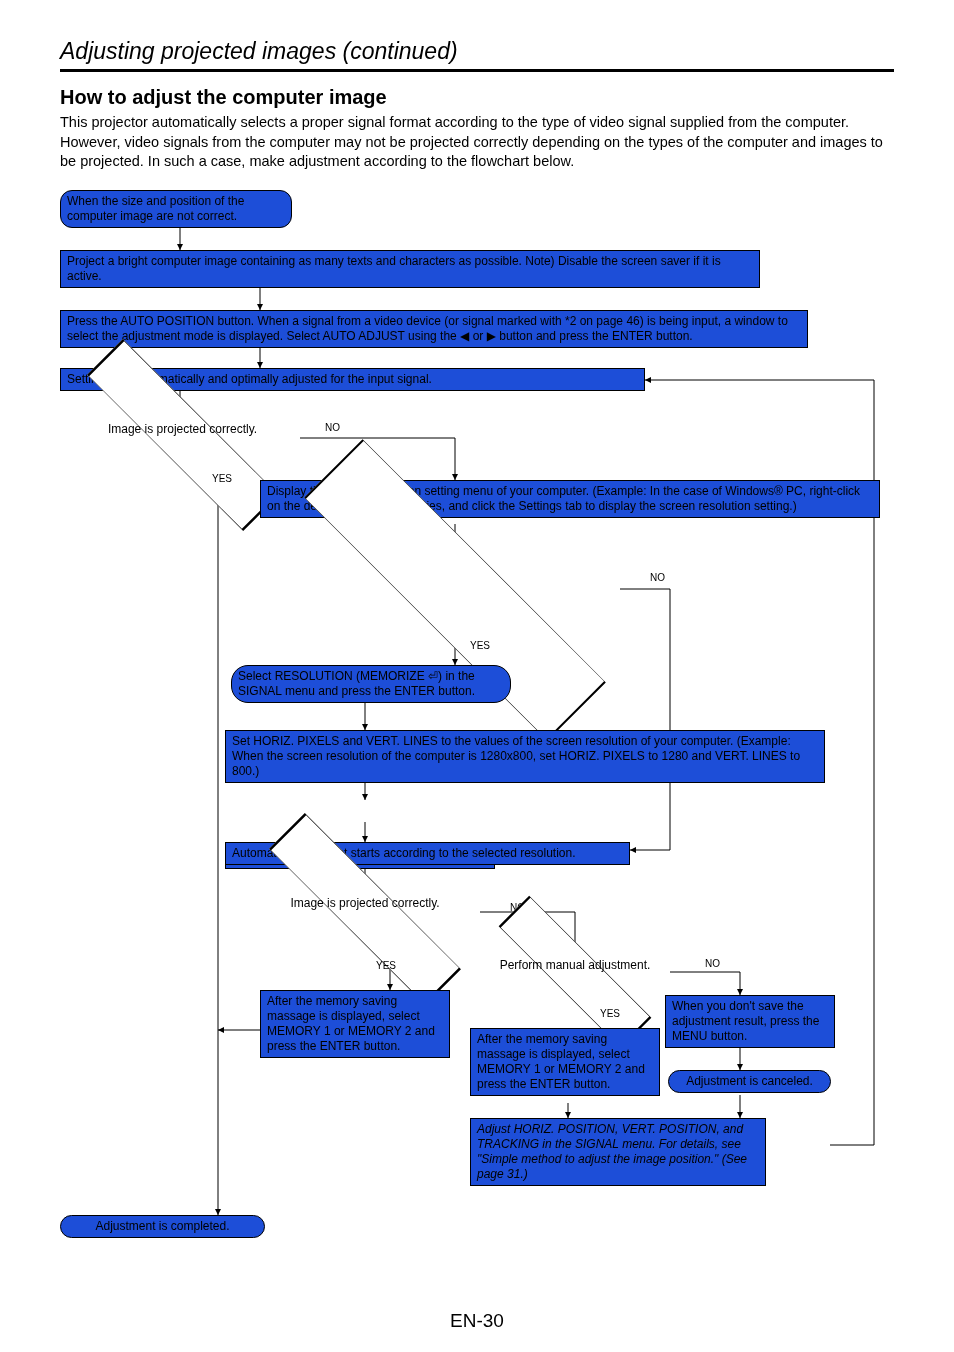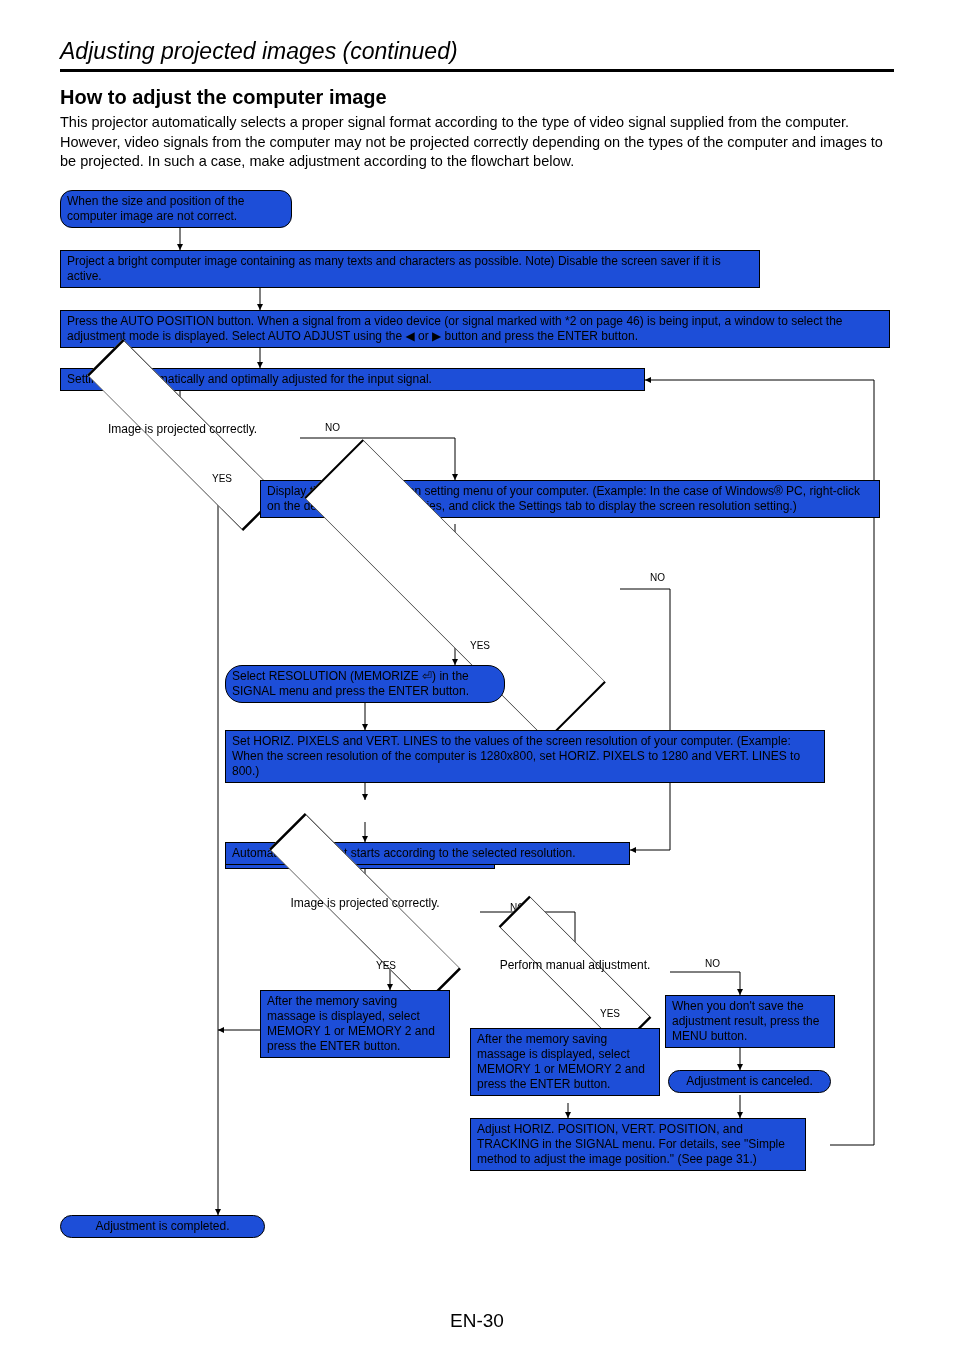--- a/index.html
+++ b/index.html
@@ -164,41 +164,41 @@
       <line x1="814" y1="190" x2="585" y2="190" stroke="#000" marker-end="url(#ah)"></line>
 
       <line x1="0" y1="248" x2="30" y2="248" stroke="#fff"></line>
     </svg>
 
     <div class="box rounded" style="left:0px; top:0px; width:232px;">When the size and position of the computer image are not correct.</div>
 
     <div class="box" style="left:0px; top:60px; width:700px;">Project a bright computer image containing as many texts and characters as possible.
 Note) Disable the screen saver if it is active.</div>
 
-    <div class="box" style="left:0px; top:120px; width:830px;">Press the AUTO POSITION button. When a signal from a video device (or signal marked with *2 on page 46) is being input, a window to select the adjustment mode is displayed. Select AUTO ADJUST using the ◀ or ▶ button and press the ENTER button.</div>
+    <div class="box" style="left:0px; top:120px; width:748px;">Press the AUTO POSITION button. When a signal from a video device (or signal marked with *2 on page 46) is being input, a window to select the adjustment mode is displayed. Select AUTO ADJUST using the ◀ or ▶ button and press the ENTER button.</div>
 
     <div class="box" style="left:0px; top:178px; width:585px;">Settings are automatically and optimally adjusted for the input signal.</div>
 
     <div class="diamond" style="left:20px; top:218px; width:205px; height:55px;">
       <div class="diamond-shape d1"></div>
       <div class="txt" style="padding-top:14px;">Image is projected correctly.</div>
     </div>
     <div class="label-sm" style="left:265px; top:232px;">NO</div>
     <div class="label-sm" style="left:152px; top:283px;">YES</div>
 
     <div class="box" style="left:200px; top:290px; width:620px;">Display the screen resolution setting menu of your computer.
 (Example: In the case of Windows® PC, right-click on the desktop, select Properties, and click the Settings tab to display the screen resolution setting.)</div>
 
     <div class="diamond" style="left:220px; top:355px; width:350px; height:90px;">
       <div class="diamond-shape d2"></div>
     </div>
     <div class="label-sm" style="left:590px; top:382px;">NO</div>
     <div class="label-sm" style="left:410px; top:450px;">YES</div>
 
-    <div class="box" style="left:165px; top:475px; width:280px;border-radius:17px;">Select RESOLUTION (MEMORIZE ⏎) in the SIGNAL menu and press the ENTER button.</div>
+    <div class="box" style="left:171px; top:475px; width:280px;border-radius:17px;">Select RESOLUTION (MEMORIZE ⏎) in the SIGNAL menu and press the ENTER button.</div>
 
     <div class="box" style="left:165px; top:540px; width:600px;">Set HORIZ. PIXELS and VERT. LINES to the values of the screen resolution of your computer.
 (Example: When the screen resolution of the computer is 1280x800, set HORIZ. PIXELS to 1280 and VERT. LINES to 800.)</div>
 
     <div class="box" style="left:165px; top:610px; width:270px;margin-top:46px;">Select EXECUTE and press the ENTER button.</div>
 
     <div class="box" style="left:165px; top:652px; width:405px;">Automatic adjustment starts according to the selected resolution.</div>
 
     <div class="diamond" style="left:200px; top:692px; width:210px; height:55px;">
       <div class="diamond-shape d3"></div>
@@ -215,20 +215,20 @@
     <div class="label-sm" style="left:540px; top:818px;">YES</div>
 
     <div class="box" style="left:200px; top:800px; width:190px;">After the memory saving massage is displayed, select MEMORY 1 or MEMORY 2 and press the ENTER button.</div>
 
     <div class="box" style="left:410px; top:838px; width:190px;">After the memory saving massage is displayed, select MEMORY 1 or MEMORY 2 and press the ENTER button.</div>
 
     <div class="box" style="left:605px; top:805px; width:170px;">When you don't save the adjustment result, press the MENU button.</div>
 
     <div class="box term" style="left:608px; top:880px; width:163px; text-align:center;">Adjustment is canceled.</div>
 
-    <div class="box" style="left:410px; top:928px; width:336px;">Adjust HORIZ. POSITION, VERT. POSITION, and TRACKING in the SIGNAL menu. For details, see "Simple method to adjust the image position." (See page 31.)</div>
+    <div class="box" style="left:410px; top:928px; width:296px;font-style:italic;">Adjust HORIZ. POSITION, VERT. POSITION, and TRACKING in the SIGNAL menu. For details, see "Simple method to adjust the image position." (See page 31.)</div>
 
     <div class="box term" style="left:0px; top:1025px; width:205px; text-align:center;">Adjustment is completed.</div>
 
   </div>
 
   <div class="page-num">EN-30</div>
 </div>
 
 </body></html>

